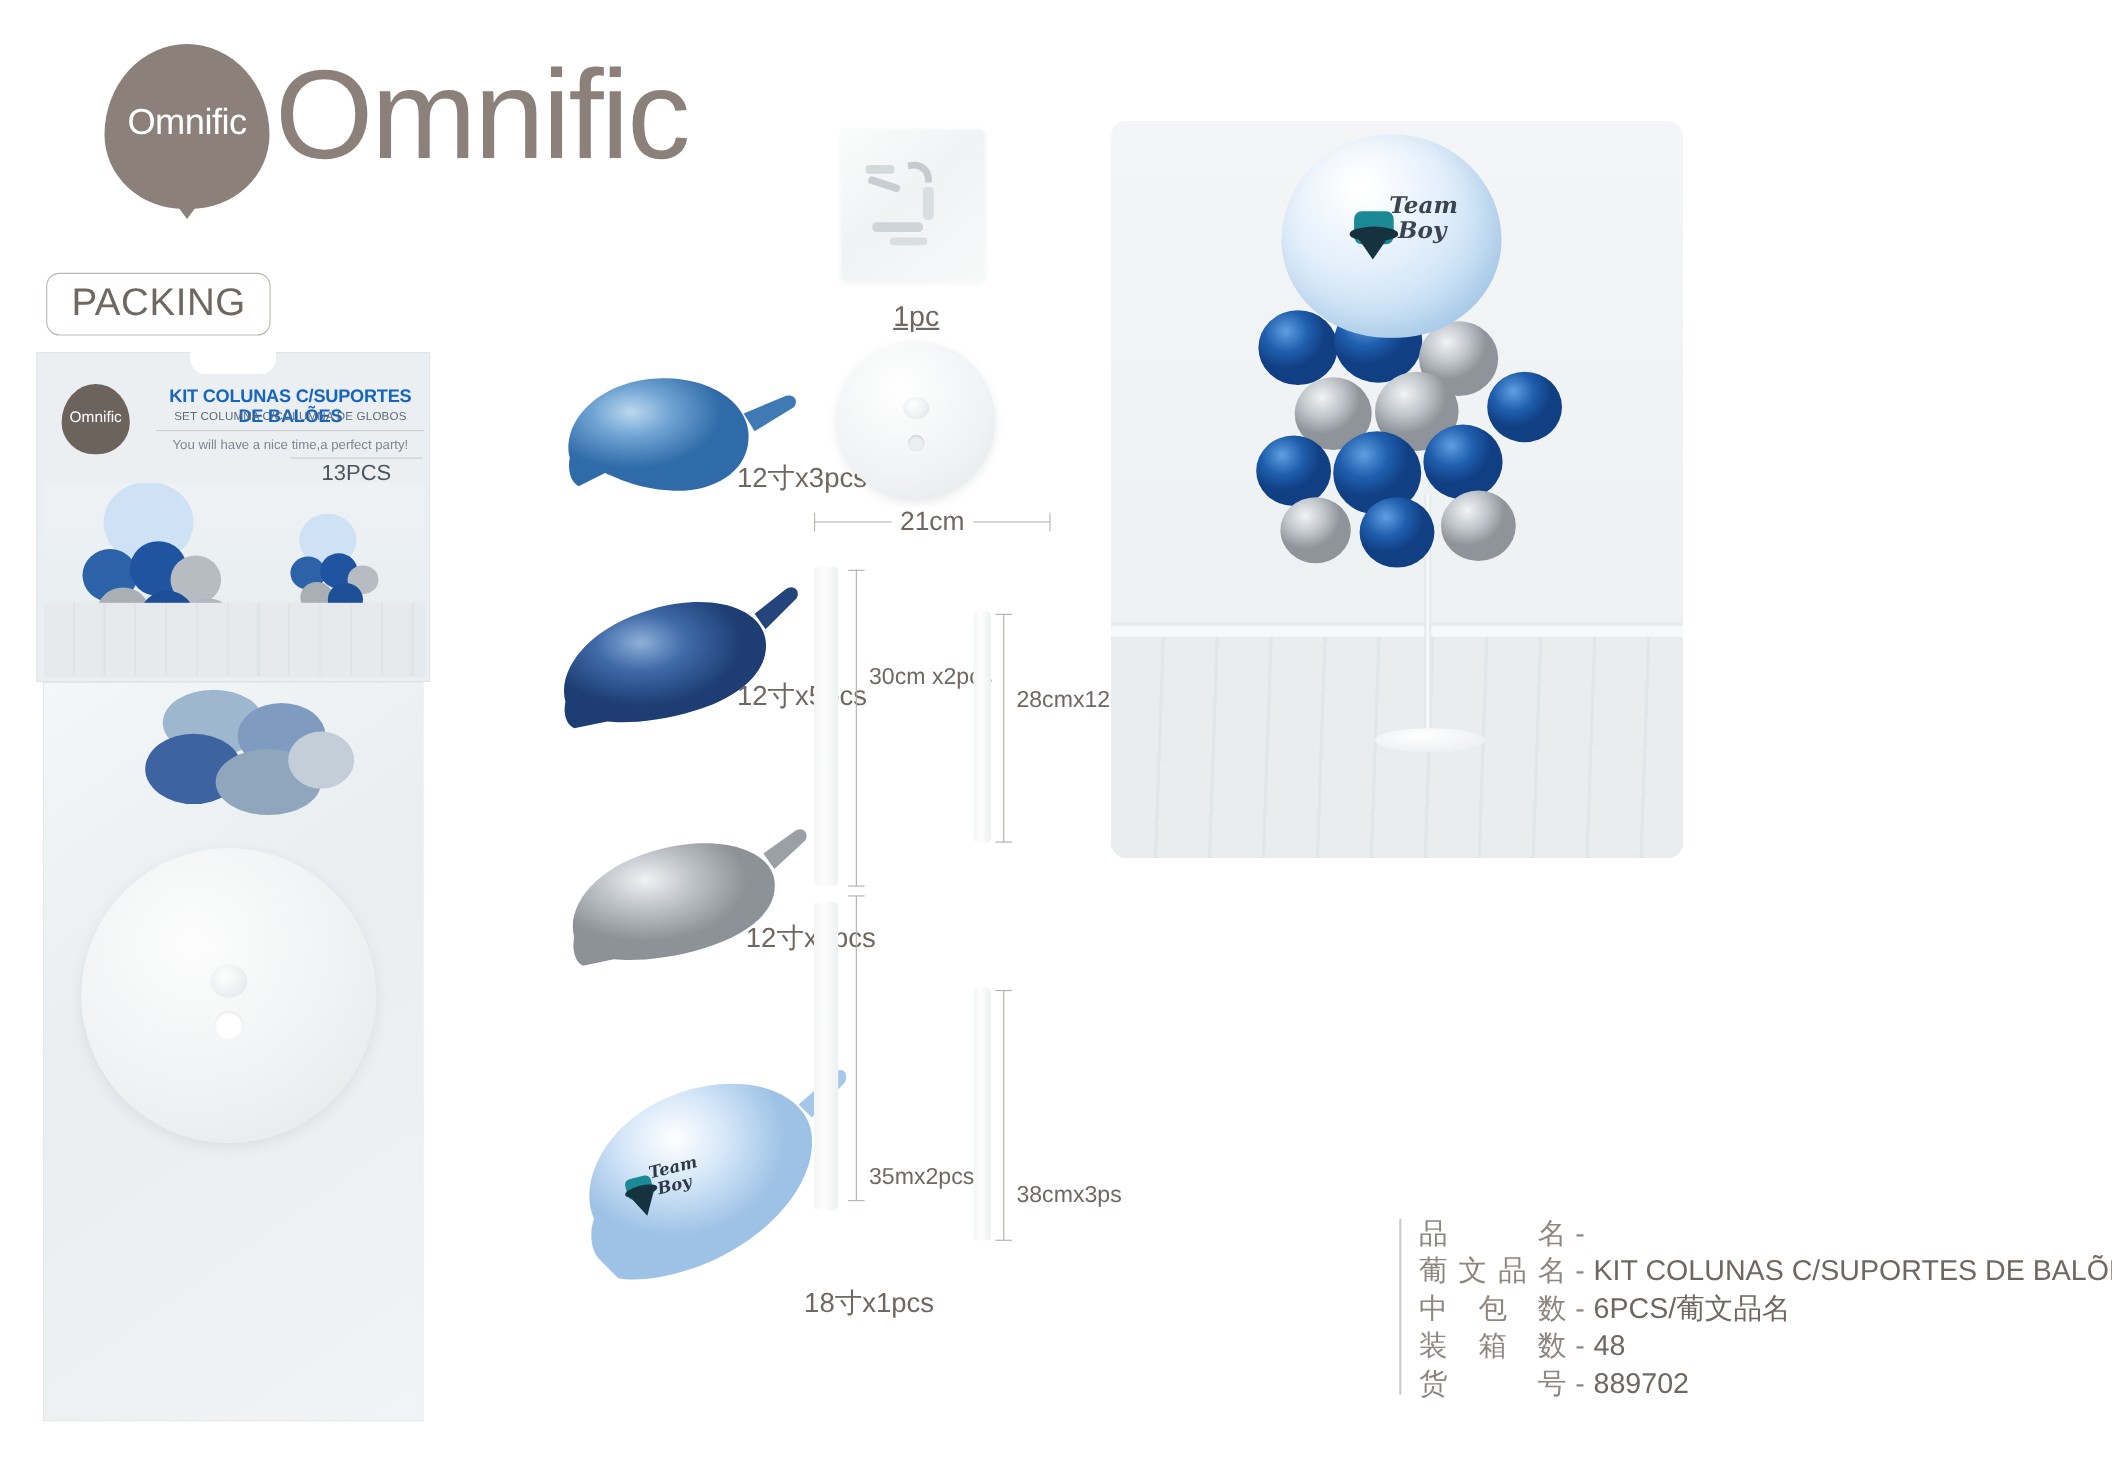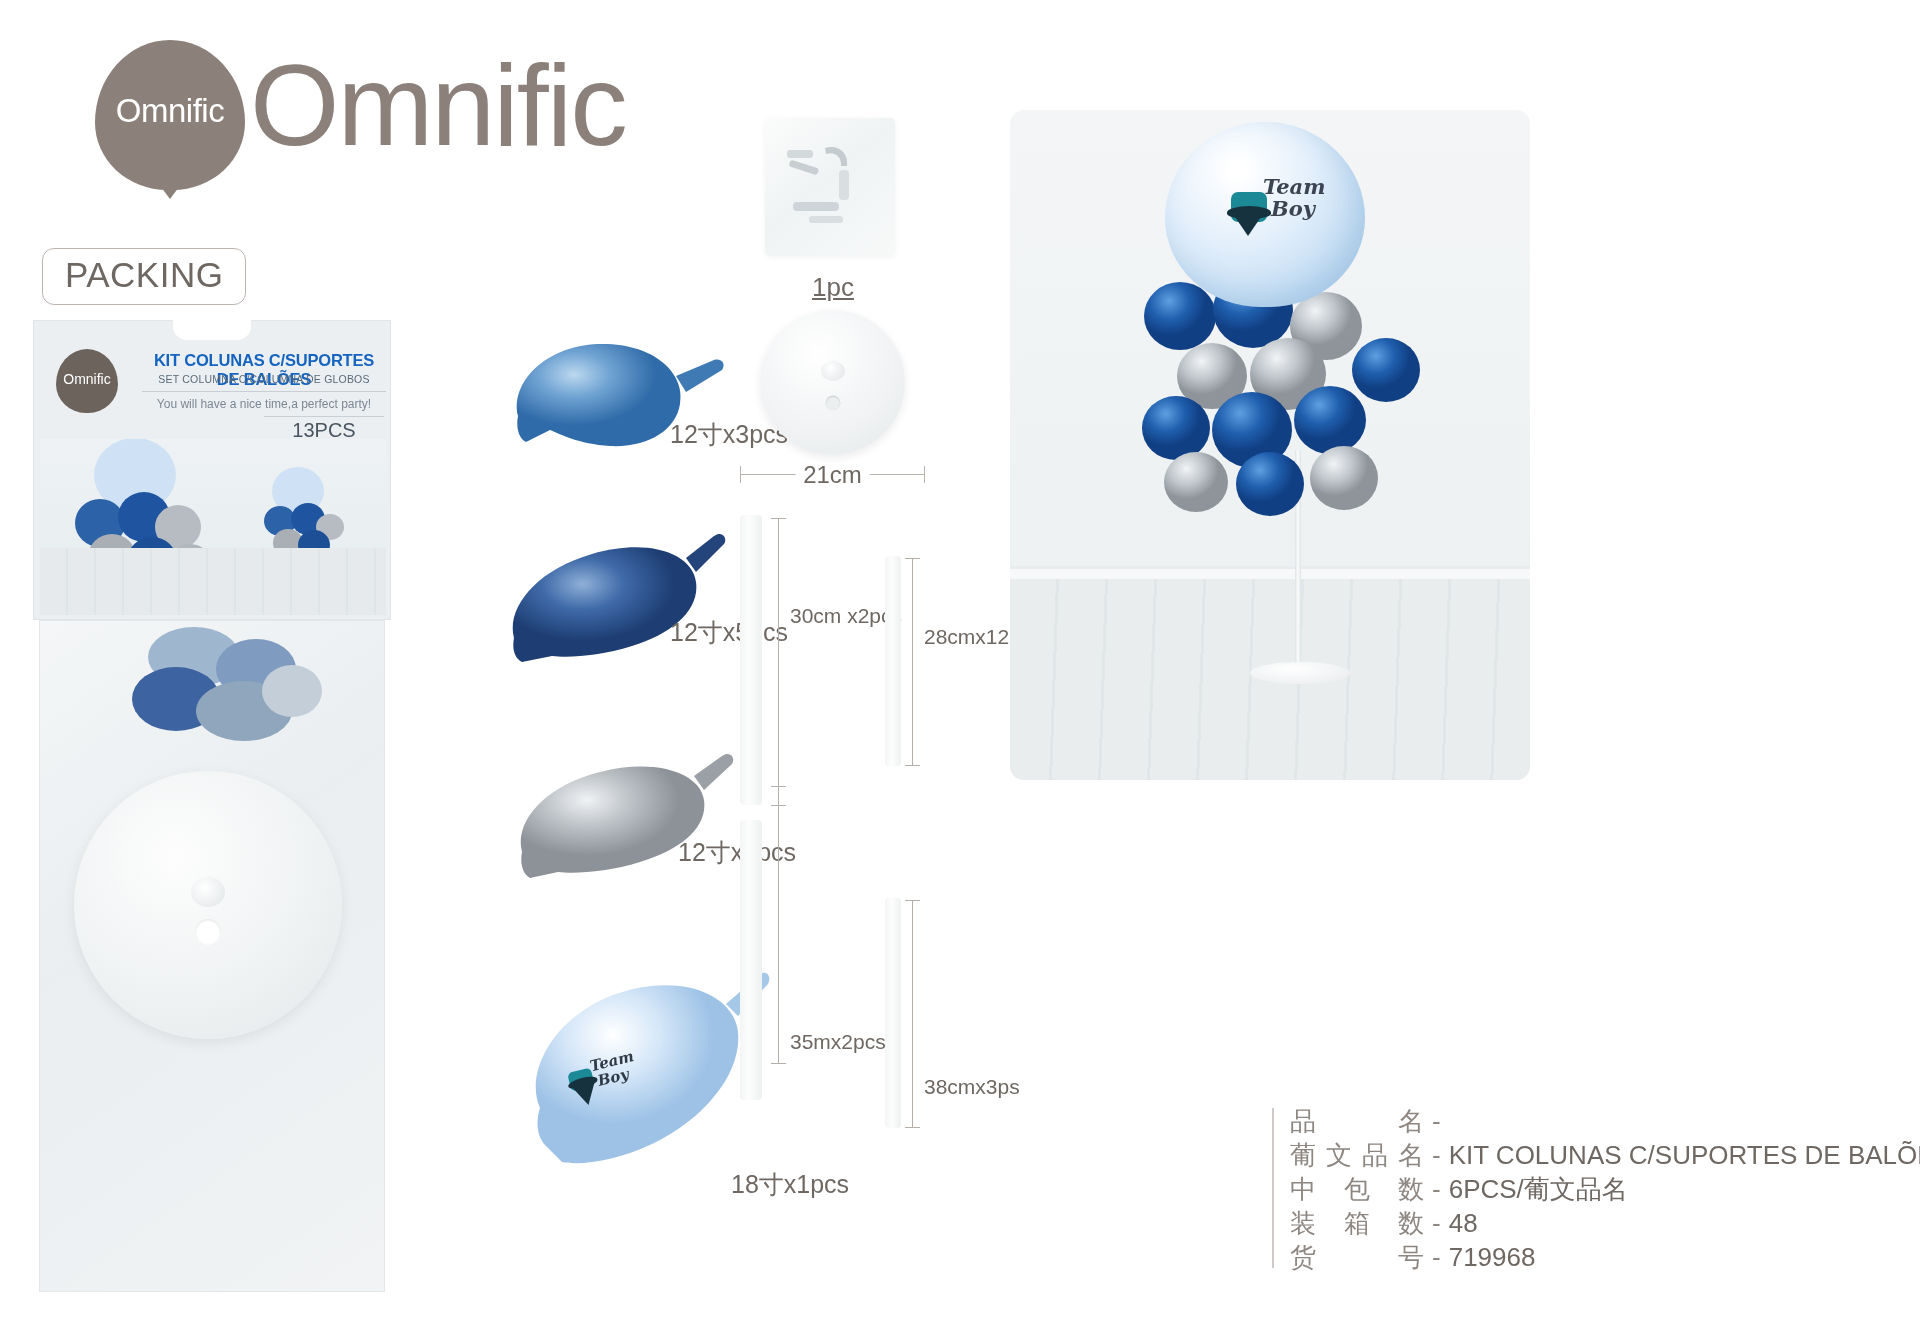--- a/index.html
+++ b/index.html
@@ -134,21 +134,21 @@
   .base-hub{
     position:absolute;left:50%;top:42%;transform:translate(-50%,-50%);
     width:24px;height:20px;border-radius:50%;
     background:radial-gradient(circle at 40% 35%,#fff,#dfe3e5);
   }
   .base-hole{
     position:absolute;left:50%;top:64%;transform:translate(-50%,-50%);
     width:15px;height:15px;border-radius:50%;background:#eceff0;
     box-shadow:inset 0 1px 2px rgba(0,0,0,.15);
   }
-  #dim-21cm{left:740px;top:462px;width:185px;height:26px;}
+  #dim-21cm{left:740px;top:462px;width:215px;height:26px;}
   .dim-h-line{position:absolute;left:0;top:12px;width:100%;height:1px;background:#b9b3ae;}
   .dim-h-cap{position:absolute;top:4px;width:1px;height:17px;background:#b9b3ae;}
   .dim-h-text{
     position:absolute;left:50%;top:0;transform:translateX(-50%);
     background:#fff;padding:0 8px;font-size:24px;color:#6f6862;line-height:26px;
   }
 
   .stick{position:absolute;border-radius:4px;}
   .stick-a{background:linear-gradient(90deg,#f3f5f5,#fdfdfd 40%,#eef1f1);}
   .dim-v{position:absolute;}
@@ -382,21 +382,21 @@
 
 <div class="abs stick stick-a" style="left:885px;top:556px;width:16px;height:210px;"></div>
 <div class="abs dim-v" style="left:912px;top:558px;width:130px;height:208px;">
   <div class="dim-v-line"></div>
   <div class="dim-v-cap" style="top:0;"></div>
   <div class="dim-v-cap" style="bottom:0;"></div>
   <div class="dim-v-text" style="top:38%;">28cmx12pcs</div>
 </div>
 
 <div class="abs stick stick-a" style="left:740px;top:820px;width:22px;height:280px;"></div>
-<div class="abs dim-v" style="left:778px;top:786px;width:120px;height:278px;">
+<div class="abs dim-v" style="left:778px;top:814px;width:120px;height:278px;">
   <div class="dim-v-line"></div>
   <div class="dim-v-cap" style="top:0;"></div>
   <div class="dim-v-cap" style="bottom:0;"></div>
   <div class="dim-v-text" style="top:92%;">35mx2pcs</div>
 </div>
 
 <div class="abs stick stick-a" style="left:885px;top:898px;width:16px;height:230px;"></div>
 <div class="abs dim-v" style="left:912px;top:900px;width:130px;height:228px;">
   <div class="dim-v-line"></div>
   <div class="dim-v-cap" style="top:0;"></div>
@@ -472,15 +472,15 @@
 
   <div class="spec-row">
     <div class="spec-key">装箱数</div>
     <div class="spec-dash">-</div>
     <div class="spec-val">48</div>
   </div>
 
   <div class="spec-row">
     <div class="spec-key">货号</div>
     <div class="spec-dash">-</div>
-    <div class="spec-val">719968</div>
+    <div class="spec-val">889702</div>
   </div>
 </div>
 
 </body></html>

